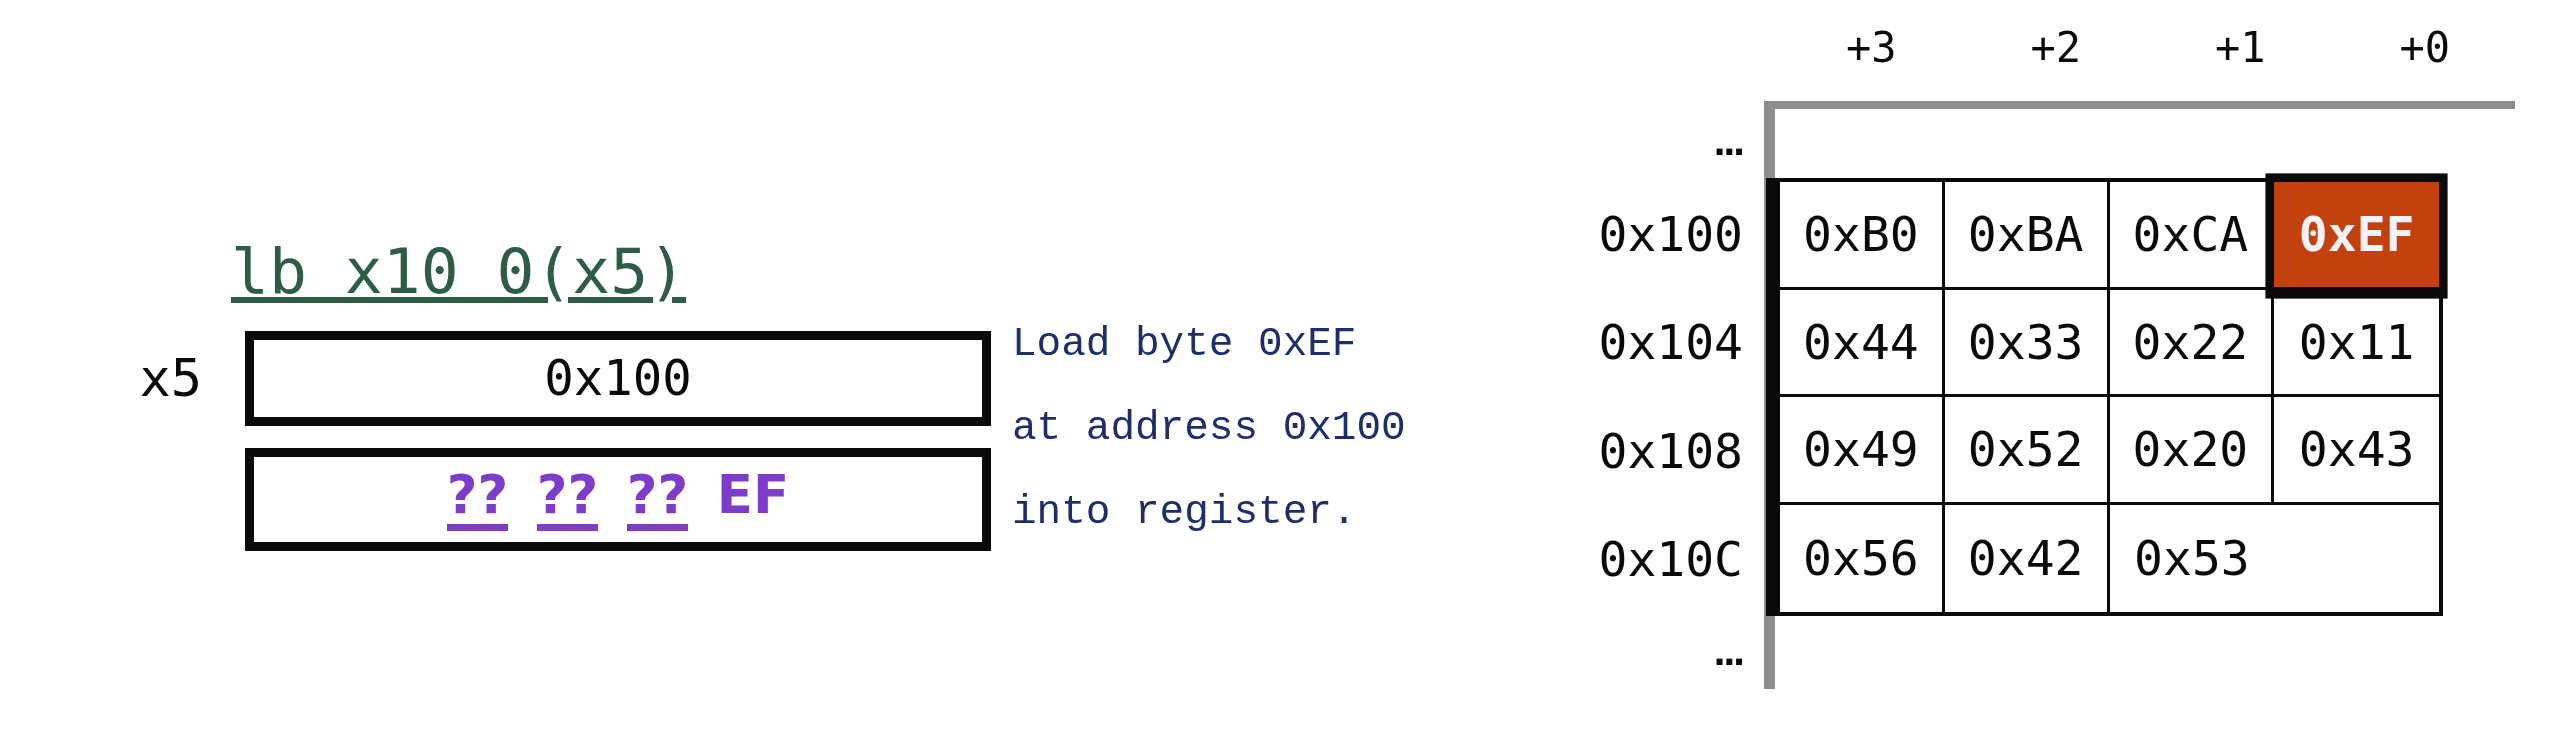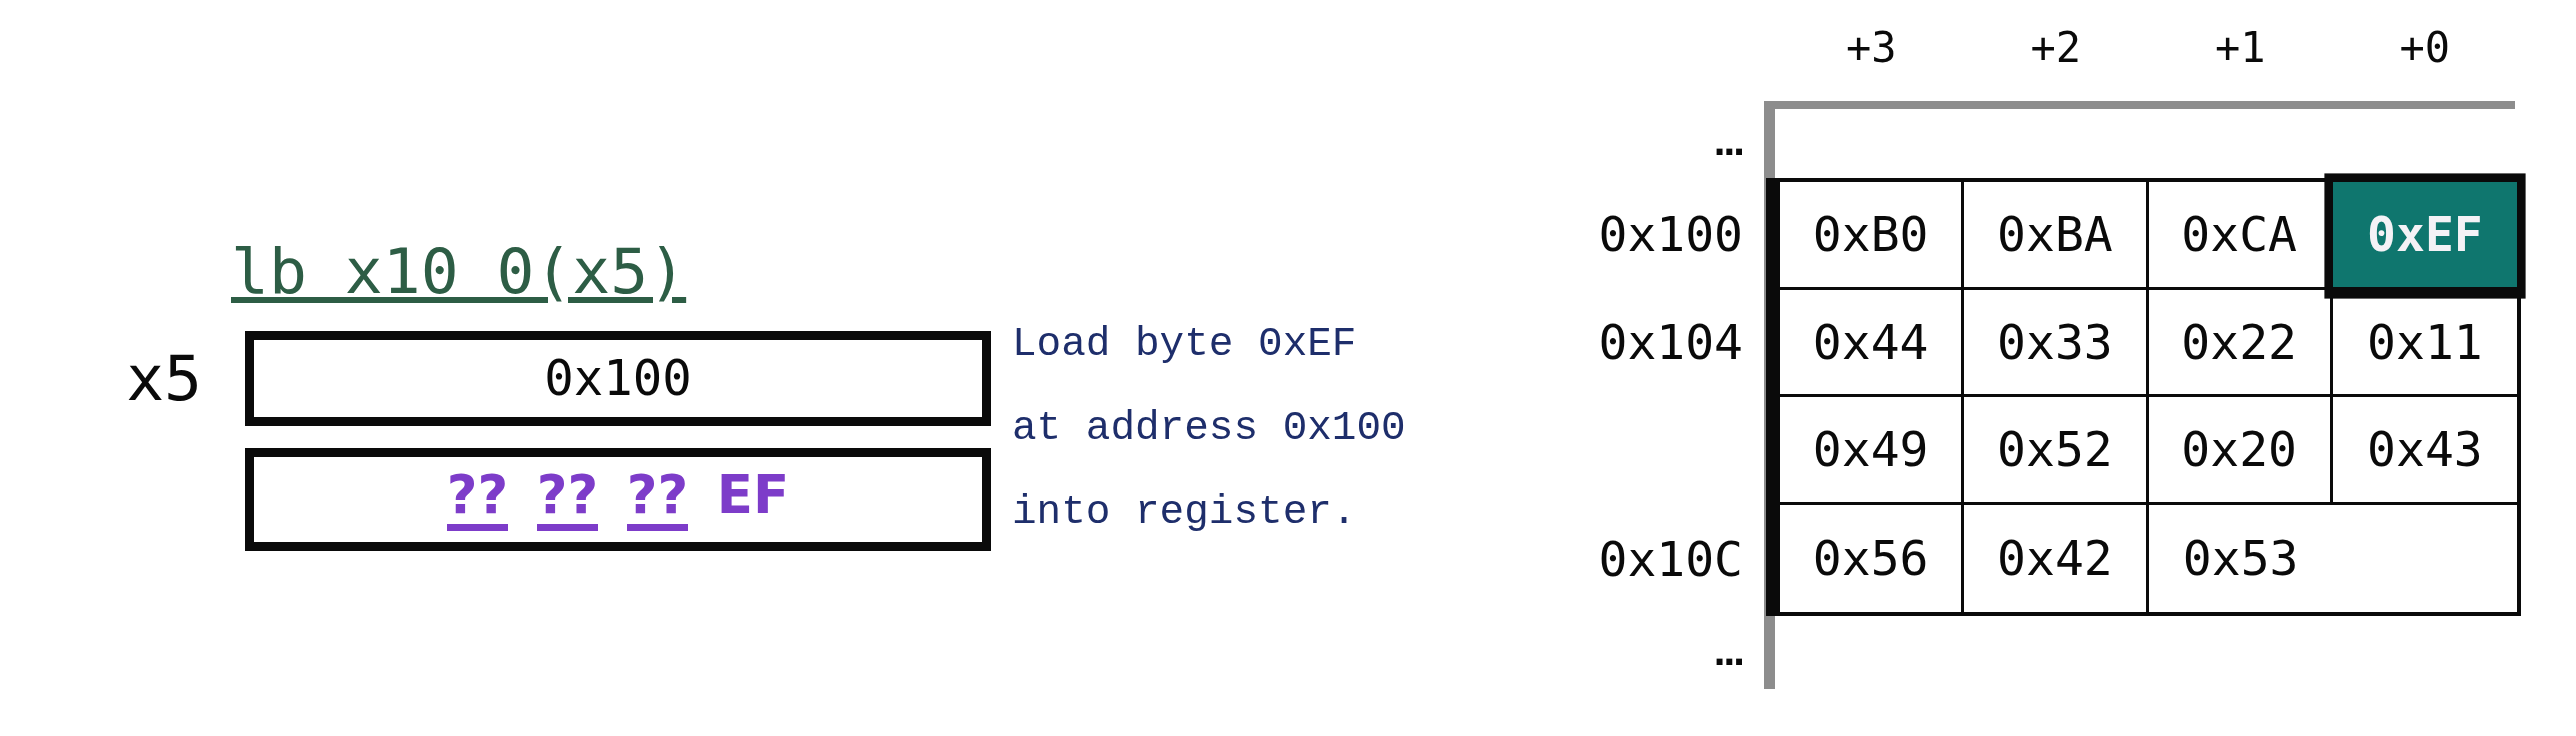--- a/index.html
+++ b/index.html
@@ -25,21 +25,21 @@
     color: #2d5d45;
     white-space: pre;
     text-decoration: underline;
   }
   .reg-label {
     position: absolute;
     left: 0;
     width: 202px;
     text-align: right;
     font-family: "DejaVu Sans Mono", monospace;
-    font-size: 63px;
+    font-size: 52px;
     color: #0a0a0a;
   }
   .reg-label.x5  { top: 331px; height: 95px; line-height: 95px; }
   .reg-label.x10 { top: 448px; height: 103px; line-height: 103px; }
 
   .reg-box {
     position: absolute;
     left: 245px;
     width: 746px;
     box-sizing: border-box;
@@ -134,21 +134,21 @@
     color: #0a0a0a;
     letter-spacing: -1.9px;
   }
   .mem-ellipsis.top    { top: 103px; height: 76px; line-height: 76px; }
   .mem-ellipsis.bottom { top: 613px; height: 76px; line-height: 76px; }
 
   .mem-table {
     position: absolute;
     left: 1766px;
     top: 178px;
-    width: 755px;
+    width: 677px;
     height: 438px;
     box-sizing: border-box;
     border: 4.8px solid #0a0a0a;
     border-left-width: 14.3px;
     background: #ffffff;
     display: grid;
     grid-template-columns: repeat(4, 1fr);
     grid-template-rows: repeat(4, 1fr);
   }
   .mem-cell {
@@ -157,21 +157,21 @@
     display: flex;
     align-items: center;
     justify-content: center;
     font: 48px/1 "DejaVu Sans Mono", monospace;
     color: #0a0a0a;
     background: #ffffff;
   }
   .mem-cell.last-col { border-right: none; }
   .mem-cell.last-row { border-bottom: none; }
   .mem-cell.hl {
-    background: #0f766e;
+    background: #c2410c;
     color: #f4f2f6;
     font-weight: bold;
     box-shadow: 0 0 0 8.6px #0a0a0a;
     position: relative;
     z-index: 2;
   }
 </style>
 </head>
 <body>
 
@@ -203,20 +203,21 @@
     <span>+1</span>
     <span>+0</span>
   </div>
 
   <div class="gray-hline"></div>
   <div class="gray-vbar"></div>
 
   <div class="mem-ellipsis top">...</div>
   <div class="addr-cell r0">0x100</div>
   <div class="addr-cell r1">0x104</div>
+  <div class="addr-cell r2">0x108</div>
   <div class="addr-cell r3">0x10C</div>
   <div class="mem-ellipsis bottom">...</div>
 
   <div class="mem-table">
     <div class="mem-cell">0xB0</div>
     <div class="mem-cell">0xBA</div>
     <div class="mem-cell">0xCA</div>
     <div class="mem-cell last-col hl">0xEF</div>
 
     <div class="mem-cell">0x44</div>

